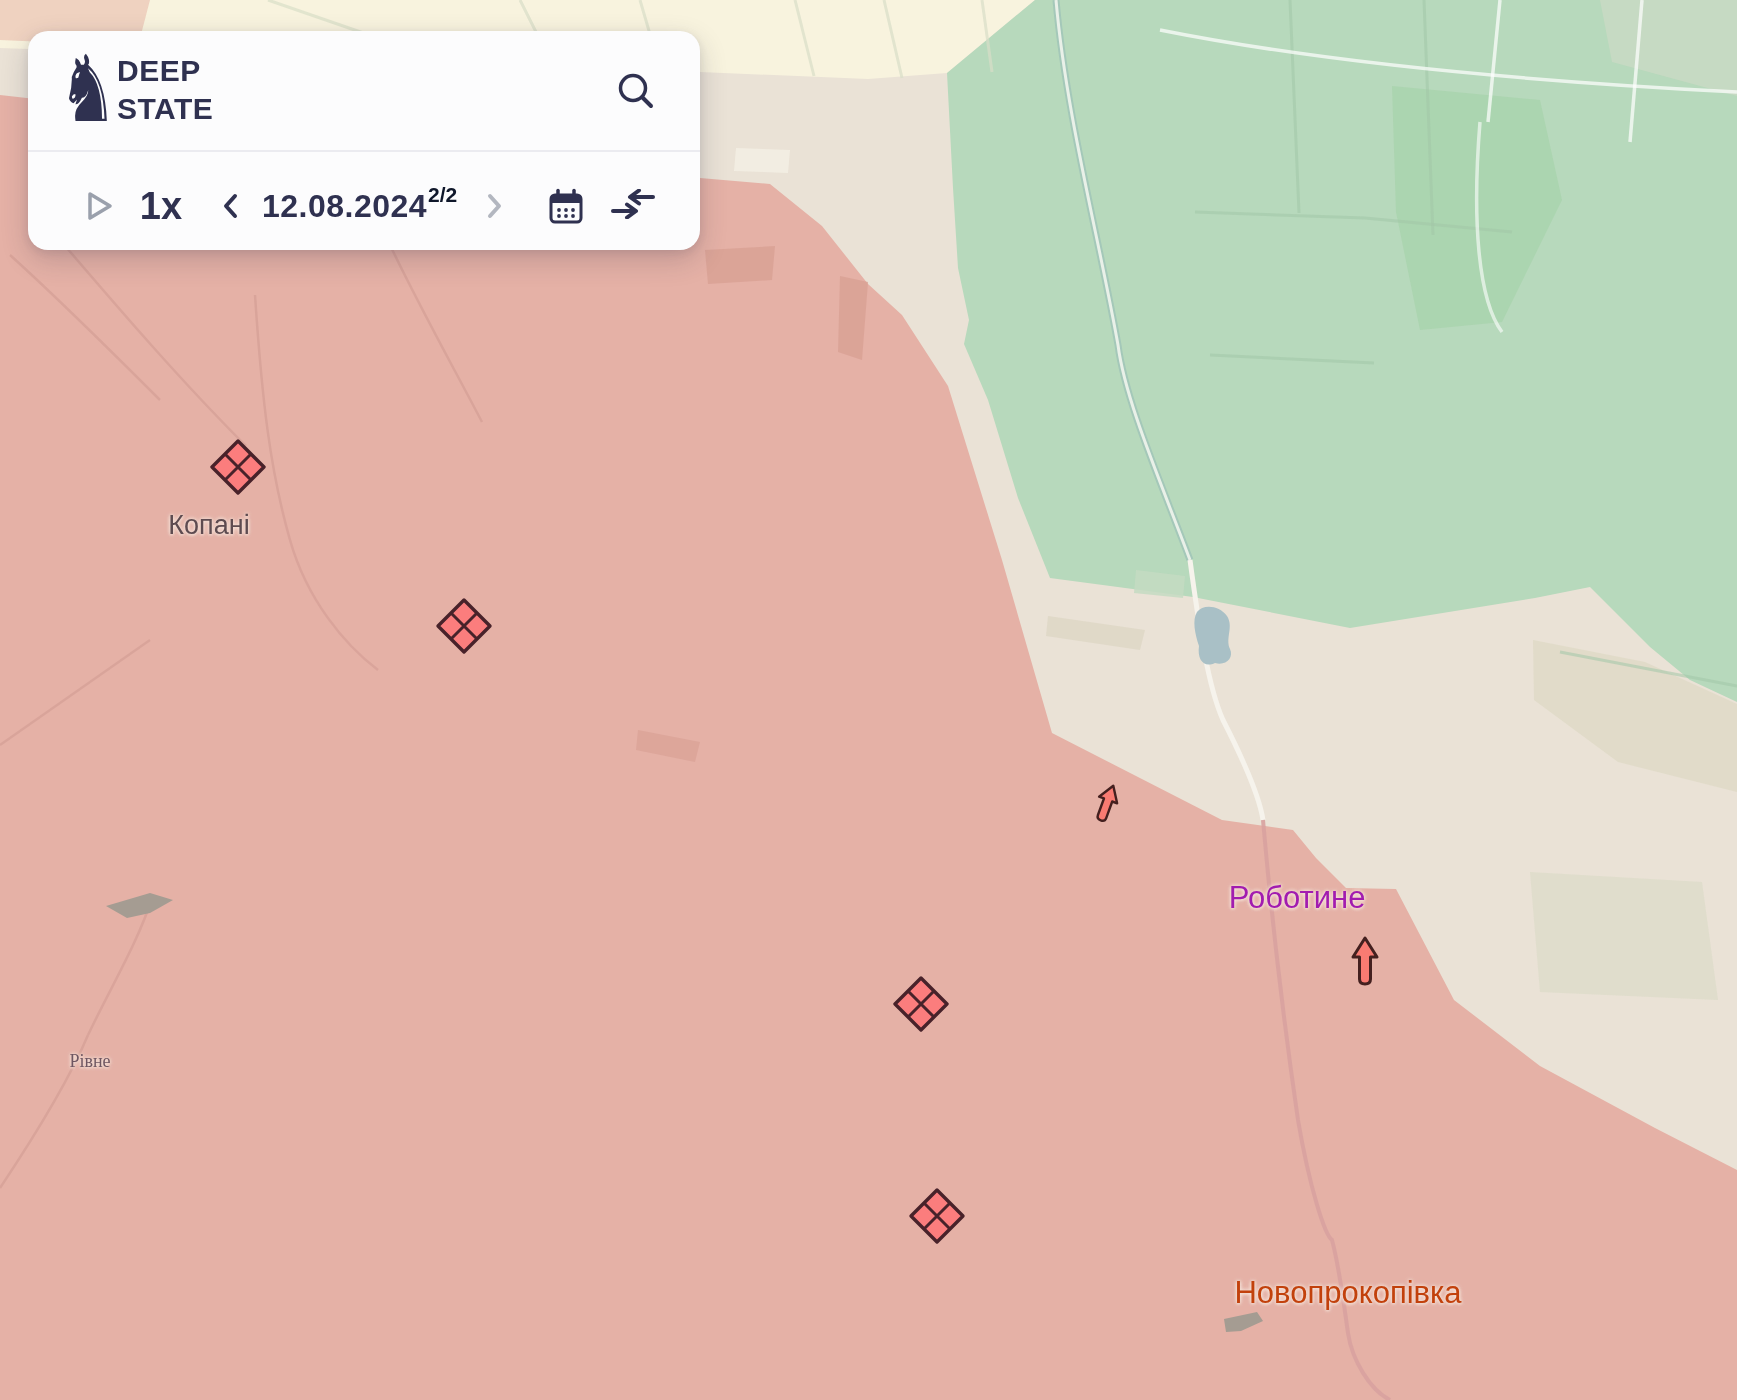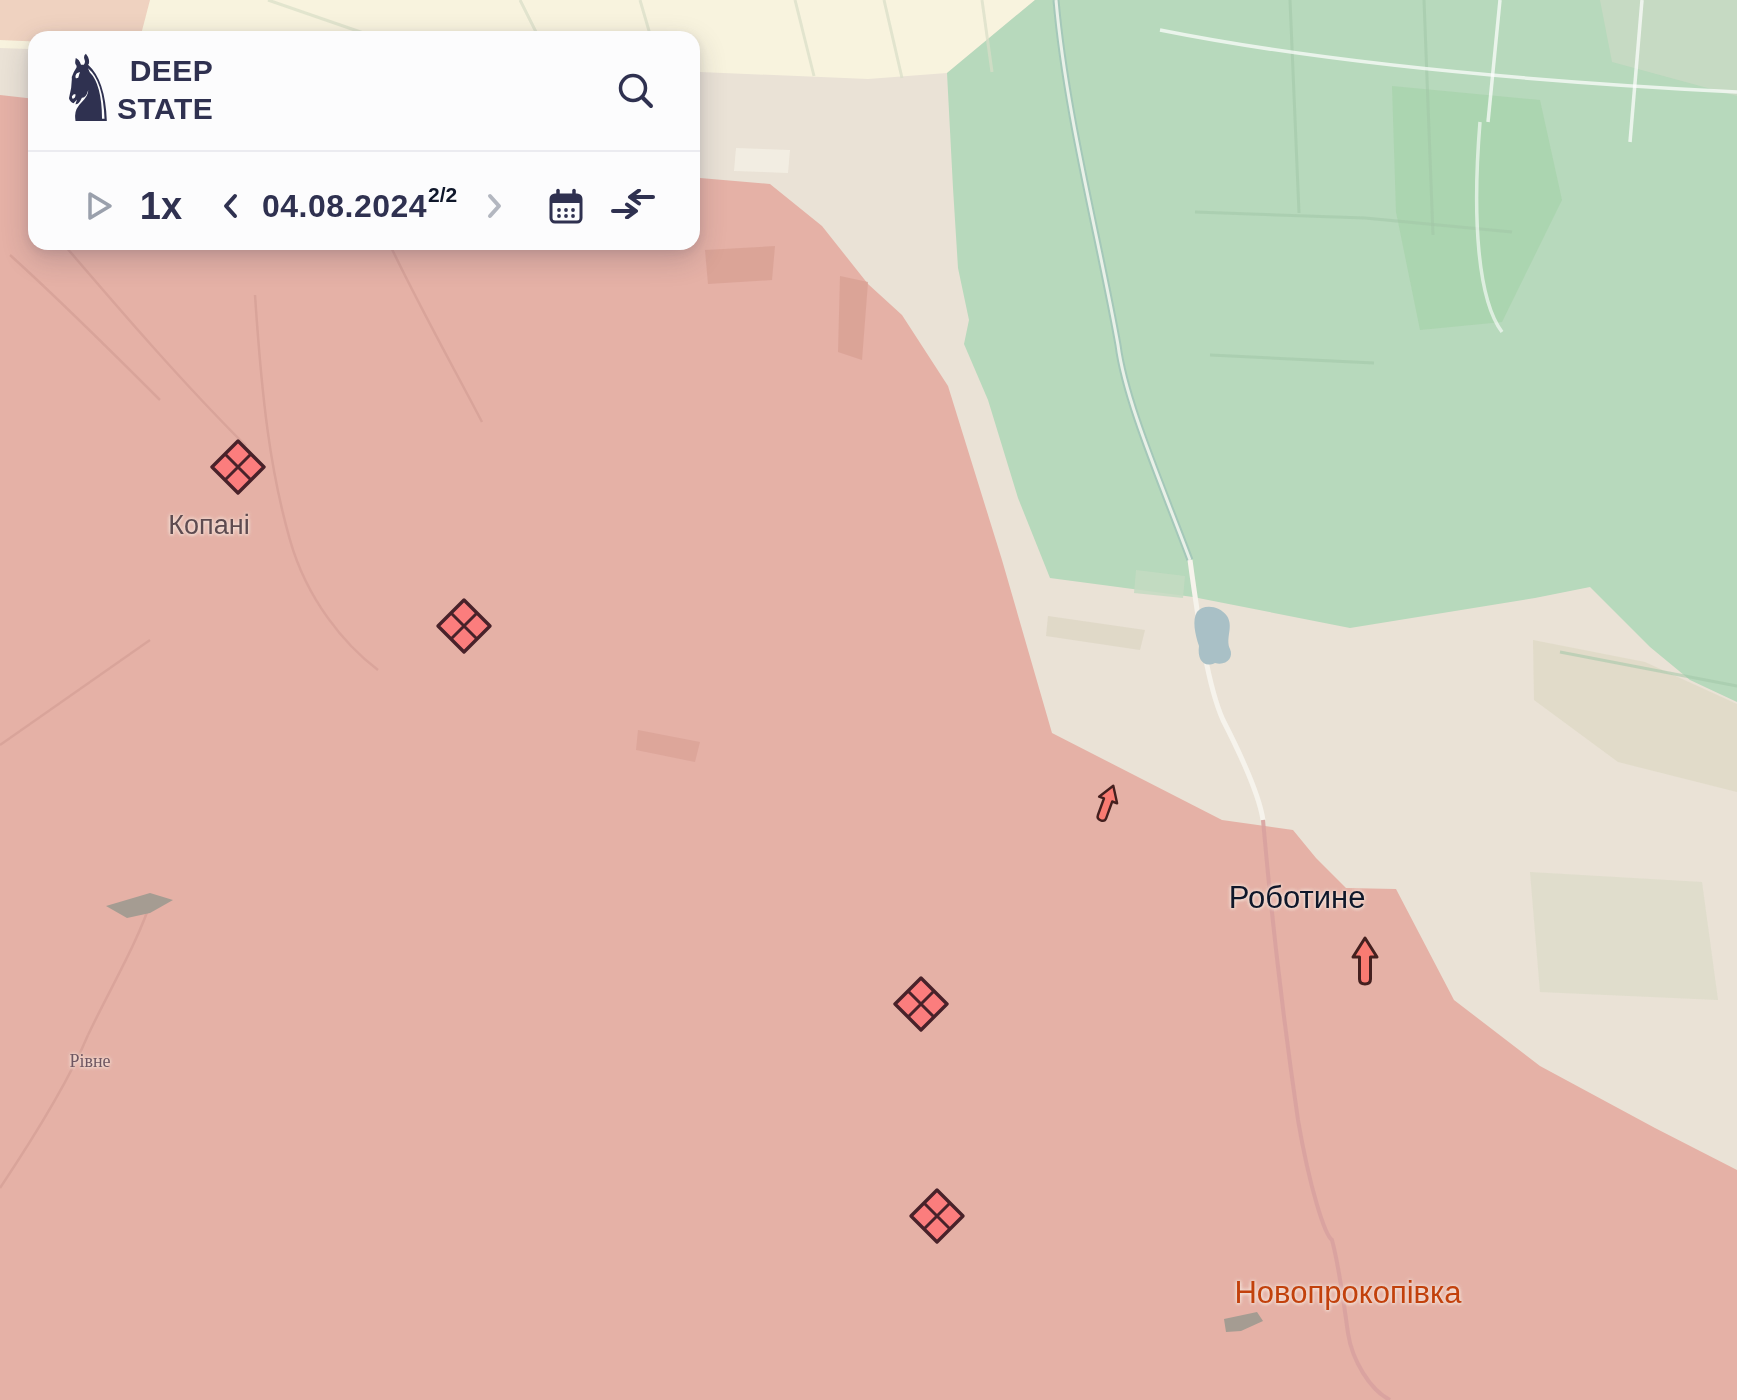--- a/index.html
+++ b/index.html
@@ -22,21 +22,21 @@
   }
   .panel .divider{position:absolute;left:0;top:119px;width:100%;height:2px;background:#ebebf0;}
   .ctl{position:absolute;transform:translate(-50%,-50%);display:flex;align-items:center;justify-content:center;
        background:none;border:none;padding:0;cursor:pointer;}
   .knight{
     position:absolute;left:60px;top:59px;transform:translate(-50%,-50%) scaleX(.72);
     font-family:"DejaVu Sans",sans-serif;font-size:92px;line-height:1;color:#2f3150;
   }
   .brand-text{
     position:absolute;left:89px;top:59px;transform:translateY(-50%);
-    font-size:30px;font-weight:800;line-height:38px;letter-spacing:.5px;color:#2f3150;text-align:right;
+    font-size:30px;font-weight:800;line-height:38px;letter-spacing:.5px;color:#2f3150;
   }
   .brand-text span{display:block;}
   .speed{position:absolute;left:133px;top:175px;transform:translate(-50%,-50%);
          font-size:38px;font-weight:700;color:#2f3150;cursor:pointer;}
   .date{position:absolute;left:234px;top:175px;transform:translateY(-50%);
         font-size:32px;font-weight:700;letter-spacing:.5px;color:#2f3150;cursor:pointer;}
   .date-page{position:absolute;left:400px;top:152px;font-size:21px;font-weight:600;color:#0f172a;}
   .play-btn{left:71px;top:175px;}
   .prev-btn{left:202px;top:175px;}
   .next-btn{left:467px;top:175px;}
@@ -136,21 +136,21 @@
         <use href="#unit-marker-shape" transform="translate(464 626)"></use>
         <use href="#unit-marker-shape" transform="translate(921 1004)"></use>
         <use href="#unit-marker-shape" transform="translate(937 1216)"></use>
         <use href="#attack-arrow-shape" transform="translate(1107 803) rotate(20) scale(0.8)"></use>
         <use href="#attack-arrow-shape" transform="translate(1365 961) rotate(0) scale(1)"></use>
       </g>
   </svg>
 
   <div class="town-labels">
       <div class="town-label" style="left: 209px; top: 525px; font-size: 27px; color: rgb(94, 75, 80);">Копані</div>
-      <div class="town-label" style="left: 1281px; top: 898px; font-size: 31px; color: #0f172a; padding-left: 32px;">Роботине</div>
+      <div class="town-label" style="left: 1281px; top: 898px; font-size: 31px; color: #a21caf; padding-left: 32px;">Роботине</div>
       <div class="town-label" style="left: 1348px; top: 1293px; font-size: 31px; color: #c2410c;">Новопрокопівка</div>
       <div class="town-label" style="left: 90px; top: 1061px; font-size: 18px; color: rgb(110, 86, 97); font-family: Liberation Serif, serif;">Рівне</div>
     </div>
 
   <div class="panel">
 
     <span class="knight">♞</span>
     <div class="brand-text">
       <span>DEEP</span>
       <span>STATE</span>
@@ -172,21 +172,21 @@
     </button>
 
     <span class="speed">1x</span>
 
     <button class="ctl prev-btn">
       <svg width="22" height="28" viewBox="0 0 22 28">
         <path d="M16,4 L7,14 L16,24" fill="none" stroke="#2f3150" stroke-width="4" stroke-linecap="round" stroke-linejoin="round"></path>
       </svg>
     </button>
 
-    <span class="date">04.08.2024</span>
+    <span class="date">12.08.2024</span>
     <span class="date-page">2/2</span>
 
     <button class="ctl next-btn">
       <svg width="22" height="28" viewBox="0 0 22 28">
         <path d="M6,4 L15,14 L6,24" fill="none" stroke="#b3b7c0" stroke-width="4" stroke-linecap="round" stroke-linejoin="round"></path>
       </svg>
     </button>
 
     <button class="ctl cal-btn">
       <svg width="40" height="40" viewBox="0 0 40 40">

